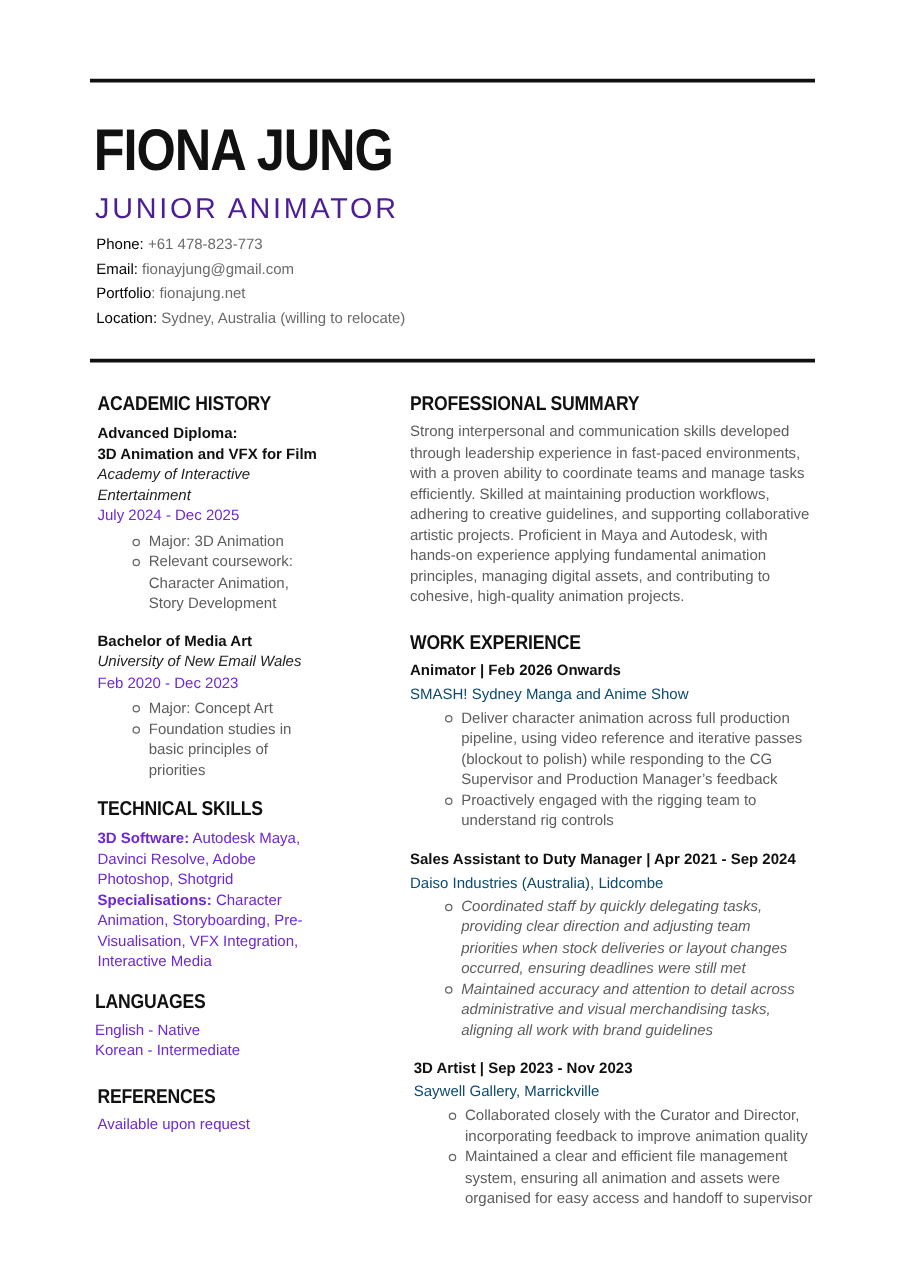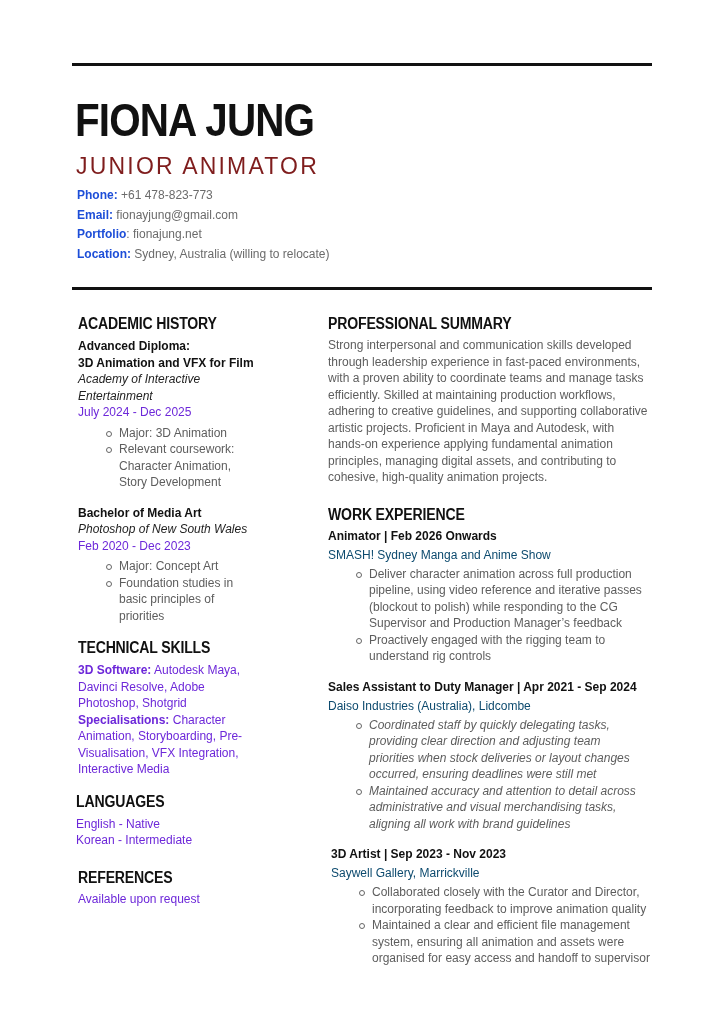--- a/index.html
+++ b/index.html
@@ -11,25 +11,25 @@
     .rule.mid { top: 287px; }
 
     .name {
       position: absolute; left: 75px; top: 92px;
       font-family: "Liberation Sans", sans-serif; font-weight: bold;
       font-size: 47px; line-height: 56px; letter-spacing: -1px; color: #111;
       transform: scaleX(0.86); transform-origin: left center;
     }
     .title {
       position: absolute; left: 76px; top: 152px;
-      font-size: 23px; line-height: 28px; letter-spacing: 2.2px; color: #7f1d1d;
+      font-size: 23px; line-height: 28px; letter-spacing: 2.2px; color: #4c1d95;
     }
     .contact { position: absolute; left: 77px; top: 187px; font-size: 12px; color: #6b6b6b; }
     .contact .row { height: 19.5px; line-height: 17px; }
-    .contact .lbl { font-weight: bold; color: #1d4ed8; }
+    .contact .lbl { font-weight: normal; color: #000000; }
 
     .col-left { position: absolute; left: 78px; top: 314px; width: 210px; }
     .col-right { position: absolute; left: 328px; top: 314px; width: 330px; }
 
     .h2 {
       font-weight: bold; font-size: 16px; line-height: 20px; color: #111;
       transform: scaleX(0.88); transform-origin: left center; white-space: nowrap;
       letter-spacing: -0.2px;
     }
 
@@ -75,21 +75,21 @@
       <div class="t b">3D Animation and VFX for Film</div>
       <div class="t i" style="width:150px;">Academy of Interactive Entertainment</div>
       <div class="t">July 2024 - Dec 2025</div>
       <ul class="bul" style="width:200px;">
         <li>Major: 3D Animation</li>
         <li style="width:180px;">Relevant coursework: Character Animation, Story Development</li>
       </ul>
     </div>
     <div style="margin-top:14px;">
       <div class="t b">Bachelor of Media Art</div>
-      <div class="t i">Photoshop of New South Wales</div>
+      <div class="t i">University of New Email Wales</div>
       <div class="t">Feb 2020 - Dec 2023</div>
       <ul class="bul">
         <li>Major: Concept Art</li>
         <li style="width:170px;">Foundation studies in basic principles of priorities</li>
       </ul>
     </div>
   </section>
 
   <section style="margin-top:14px;">
     <div class="h2">TECHNICAL SKILLS</div>

